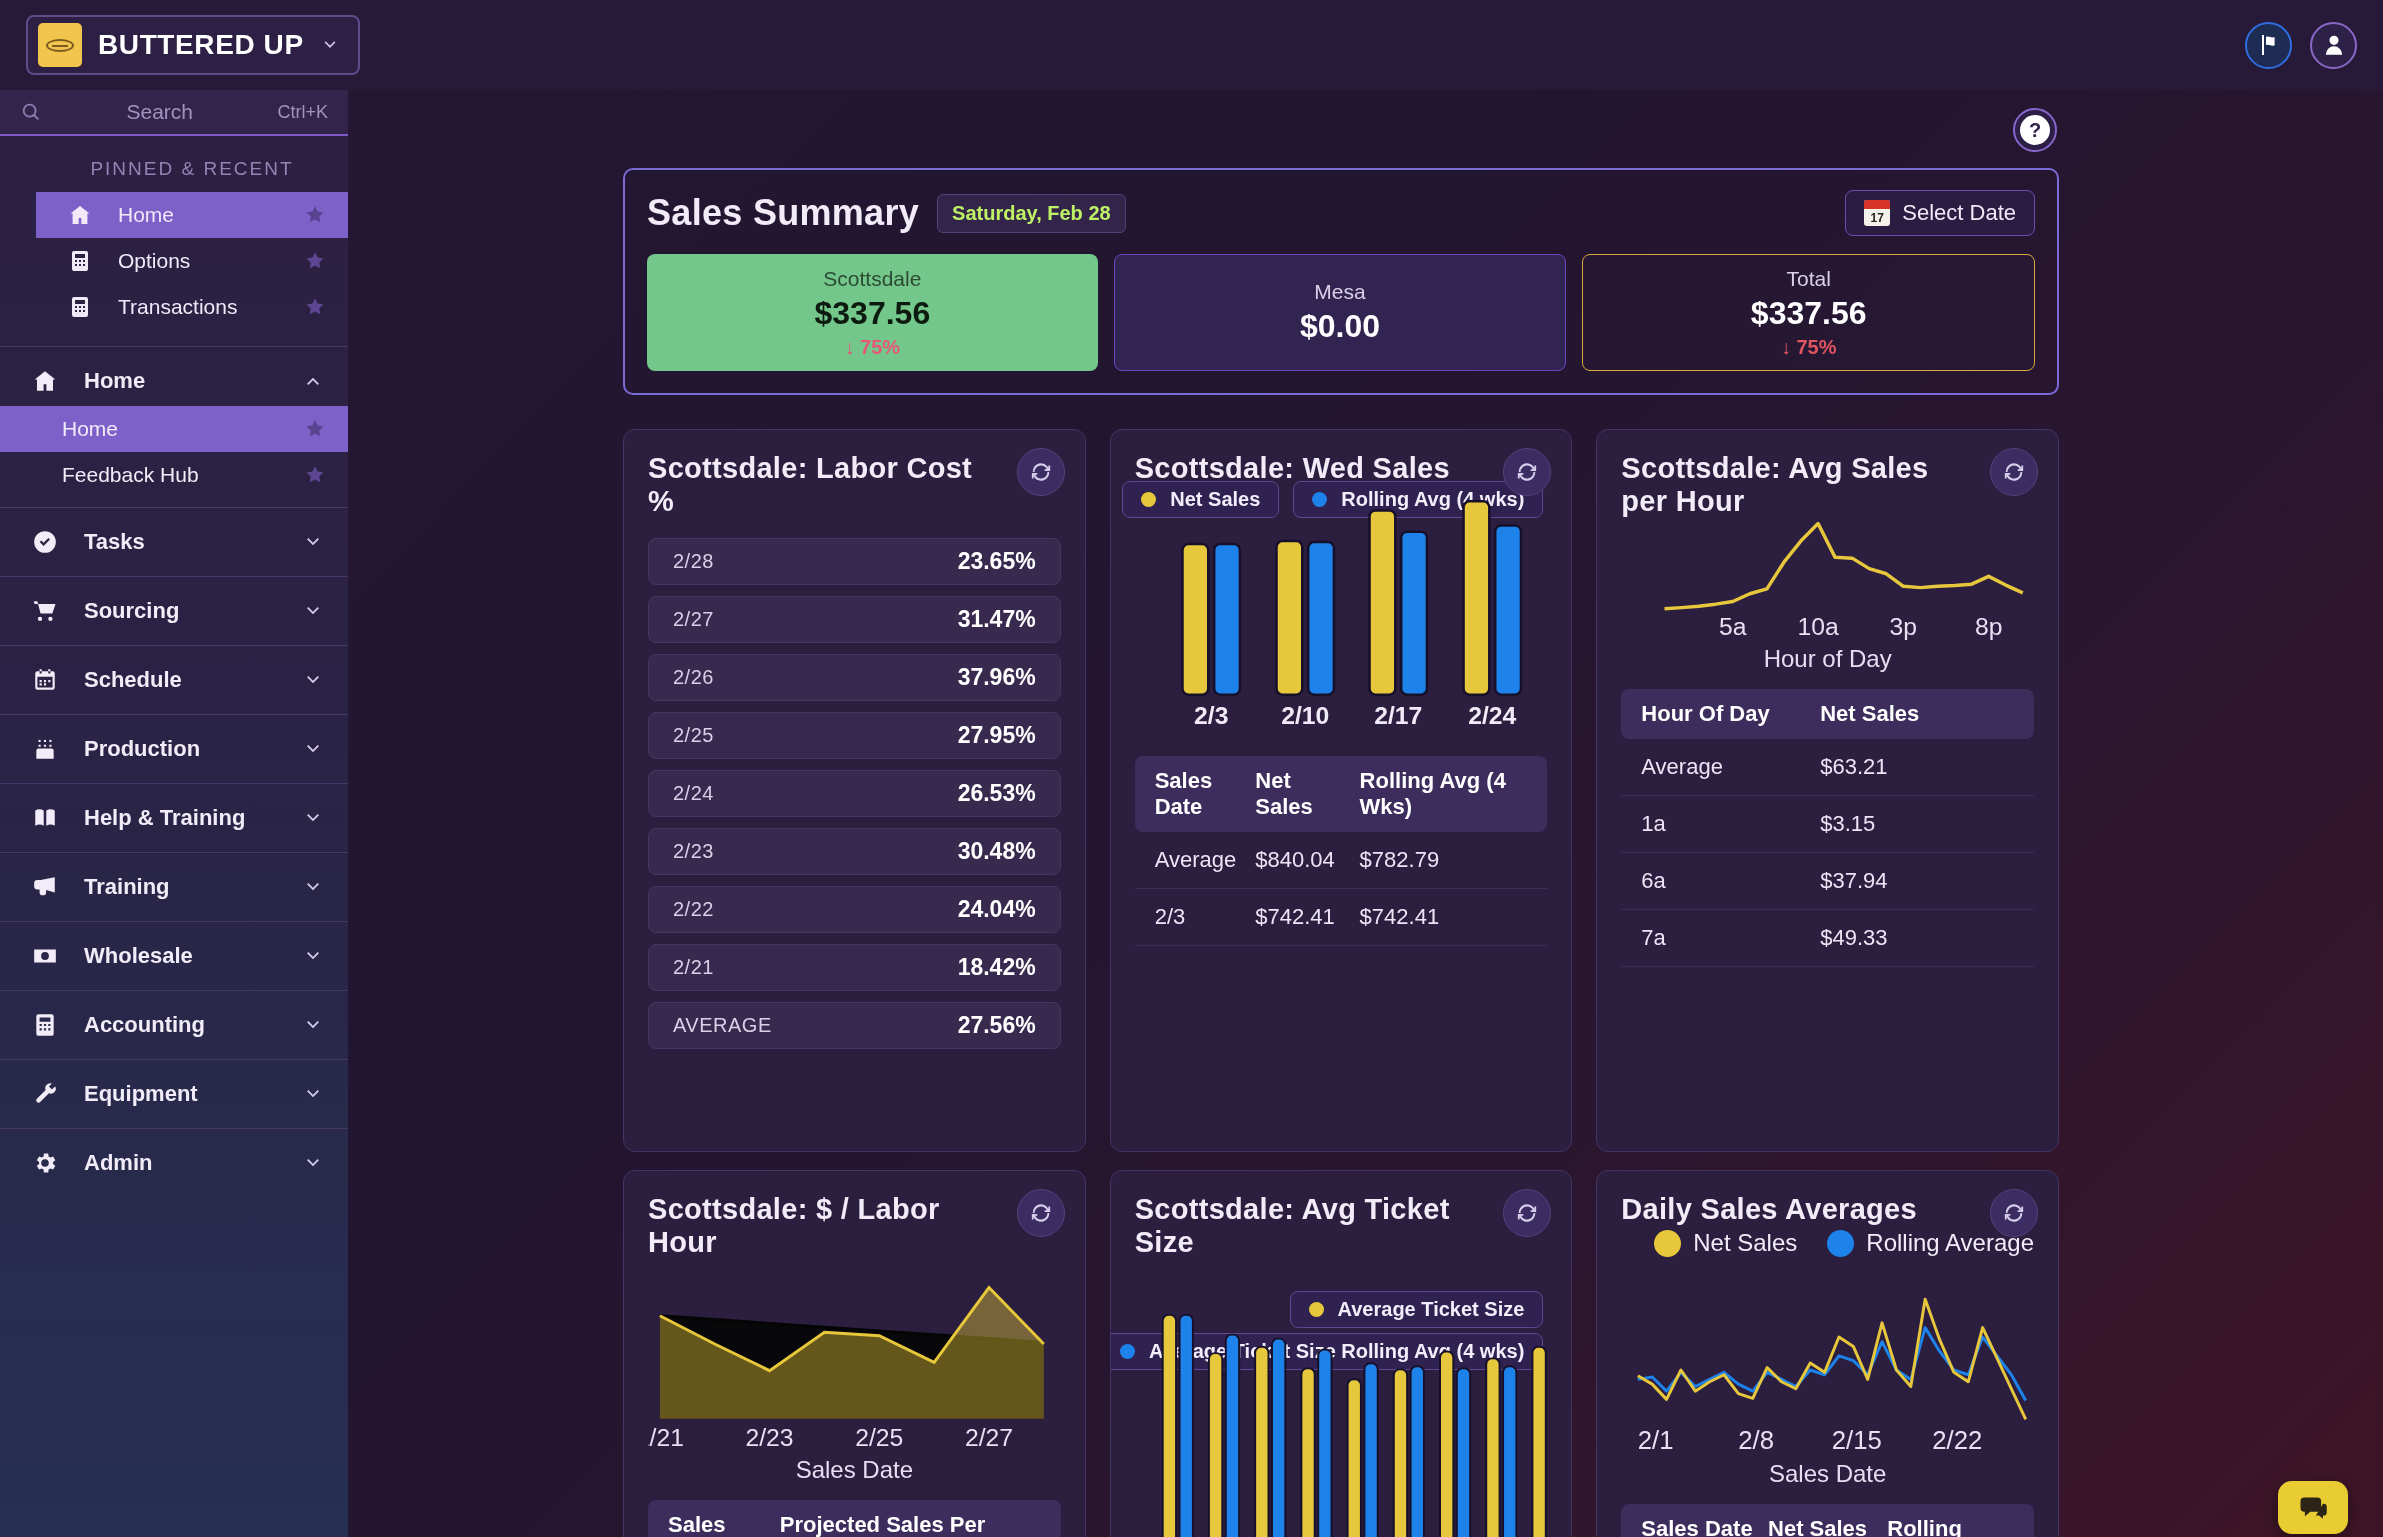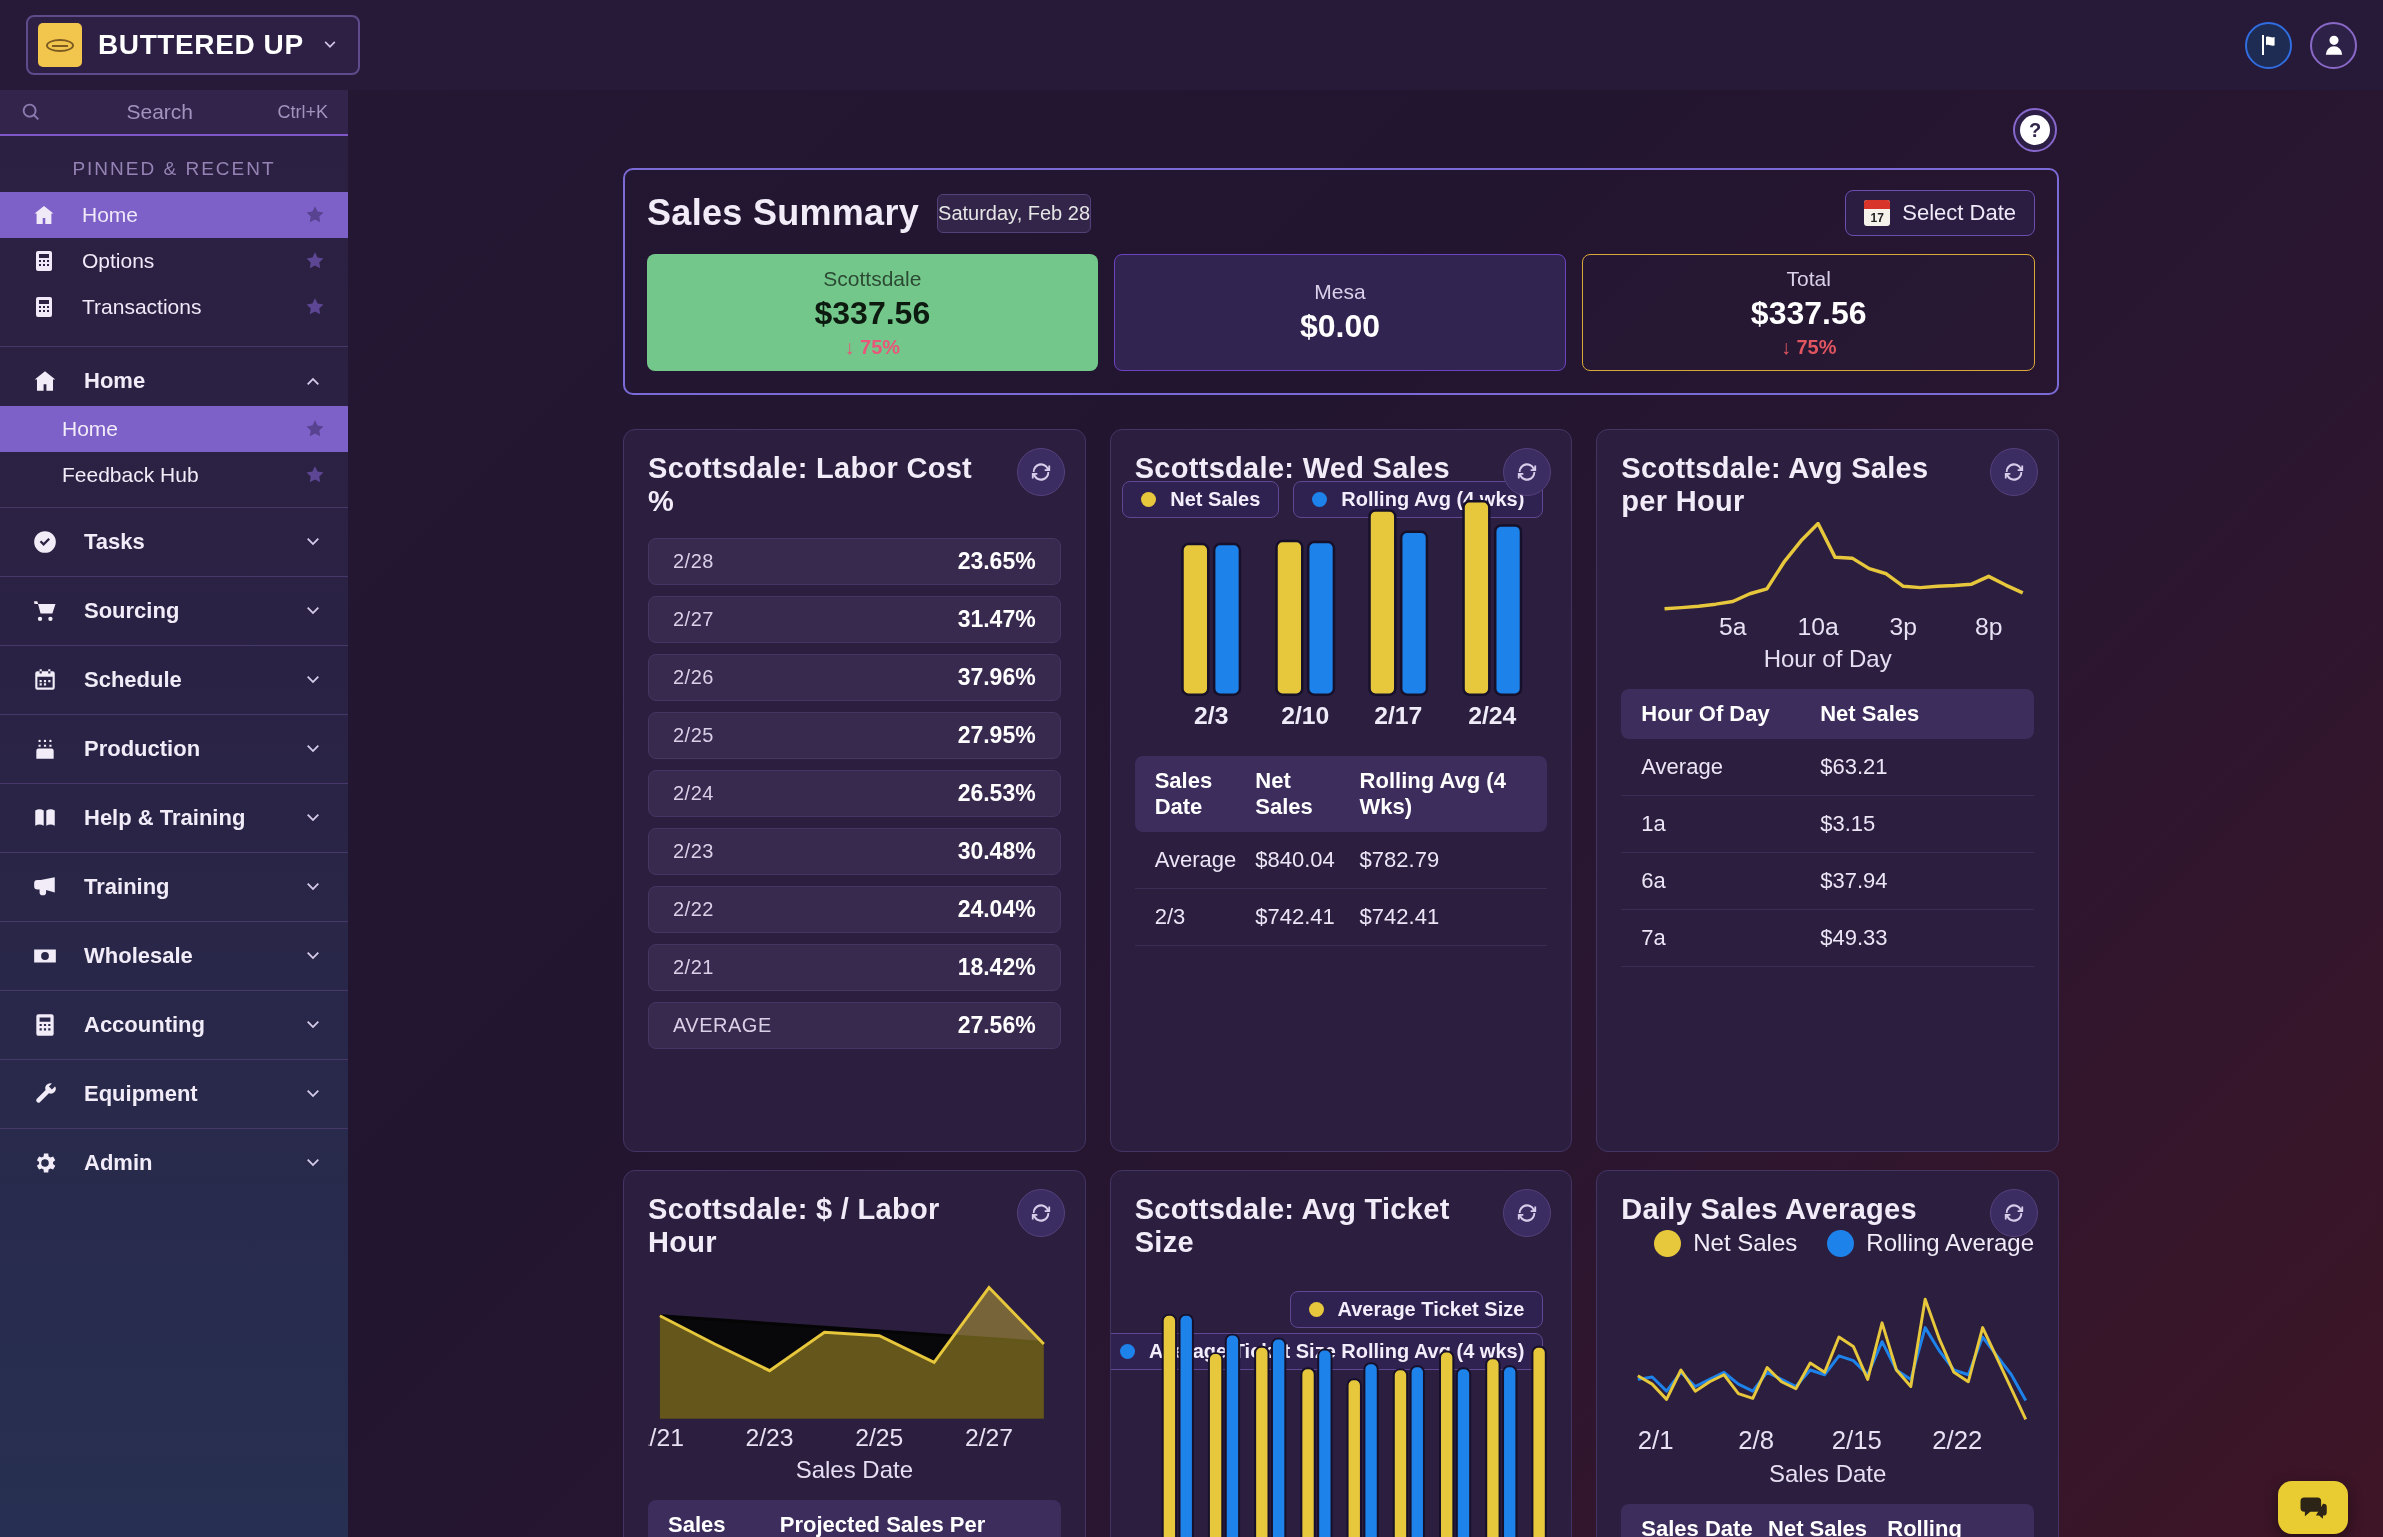--- a/index.html
+++ b/index.html
@@ -33,21 +33,21 @@
   .search-row .mag { color:#8d7ab0; }
   .search-ph { flex:1; text-align:center; color:#a293be; font-size:21px; }
   .search-kbd { color:#a293be; font-size:18px; }
   .pinned-header { text-align:center; padding:22px 0 12px; color:#9583b5; font-size:19px; letter-spacing:2px; }
   .side-item { height:46px; display:flex; align-items:center; gap:26px; padding:0 22px 0 32px;
     font-size:21px; color:#efe9f8; cursor:pointer; }
   .side-item.active { background:#7d60c8; }
   .side-item .ic { width:24px; height:24px; flex:none; }
   .side-item .star { margin-left:auto; color:#5d4794; width:22px; height:22px; }
   .side-item.active .star { color:#57438f; }
-  .pinned-block { padding-bottom:16px; }
+  .pinned-block { padding-bottom:16px;padding-left:36px; }
   .side-section { border-top:1px solid #483869; padding:9px 0; }
   .section-head { height:50px; display:flex; align-items:center; gap:26px; padding:0 24px 0 32px;
     font-size:22px; font-weight:700; cursor:pointer; }
   .section-head .ic { width:26px; height:26px; flex:none; }
   .section-head .chev { margin-left:auto; color:#d6cbe9; width:22px; height:22px; }
   .sub-item { height:46px; display:flex; align-items:center; padding:0 22px 0 62px; font-size:21px; cursor:pointer; }
   .sub-item .star { margin-left:auto; color:#5d4794; width:22px; height:22px; }
   .sub-item.active { background:#7d60c8; }
   .sub-item.active .star { color:#57438f; }
 
@@ -56,22 +56,22 @@
   .content { width:1436px; margin:0 auto; position:relative; }
   .help-row { display:flex; justify-content:flex-end; margin:18px 2px 16px 0; }
   .help-btn { width:44px; height:44px; border-radius:50%; border:2px solid #8767cc; background:#2c1e44;
     display:flex; align-items:center; justify-content:center; cursor:pointer; }
   .help-btn i { width:30px; height:30px; border-radius:50%; background:#ffffff; color:#32254a;
     font-style:normal; font-weight:800; font-size:20px; display:flex; align-items:center; justify-content:center; }
 
   .panel { border:2px solid #7b6bd6; border-radius:10px; padding:20px 22px 22px; }
   .panel-head { display:flex; align-items:center; gap:18px; }
   .panel-title { font-size:36px; font-weight:800; letter-spacing:0.3px; }
-  .date-badge { background:#332449; border:1px solid #54417a; border-radius:6px; padding:7px 0;
-    font-size:20px; font-weight:400; color:#e5e5e5; }
+  .date-badge { background:#332449; border:1px solid #54417a; border-radius:6px; padding:7px 14px;
+    font-size:20px; font-weight:700; color:#bef264; }
   .select-date { margin-left:auto; display:flex; align-items:center; gap:12px; background:#2b1d42;
     border:1.5px solid #6a4fb0; border-radius:8px; padding:9px 18px; font-size:22px; color:#efe9f8; cursor:pointer; }
   .cal-ic { width:26px; height:26px; background:#f5f2ec; border-radius:3px; position:relative; overflow:hidden;
     display:flex; align-items:flex-end; justify-content:center; }
   .cal-ic::before { content:""; position:absolute; top:0; left:0; right:0; height:9px; background:#d8342a; }
   .cal-ic b { font-size:12px; color:#222; line-height:16px; }
   .stats { display:flex; gap:16px; margin-top:18px; }
   .stat { flex:1; height:117px; border-radius:8px; display:flex; flex-direction:column;
     align-items:center; justify-content:center; gap:4px; }
   .stat--green { background:#74c78b; }

